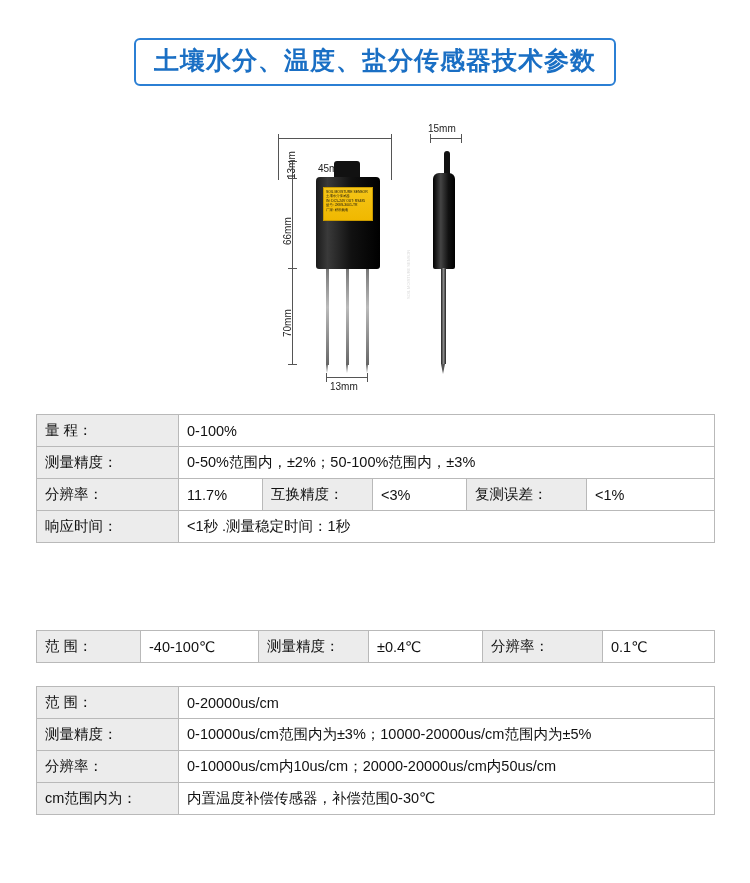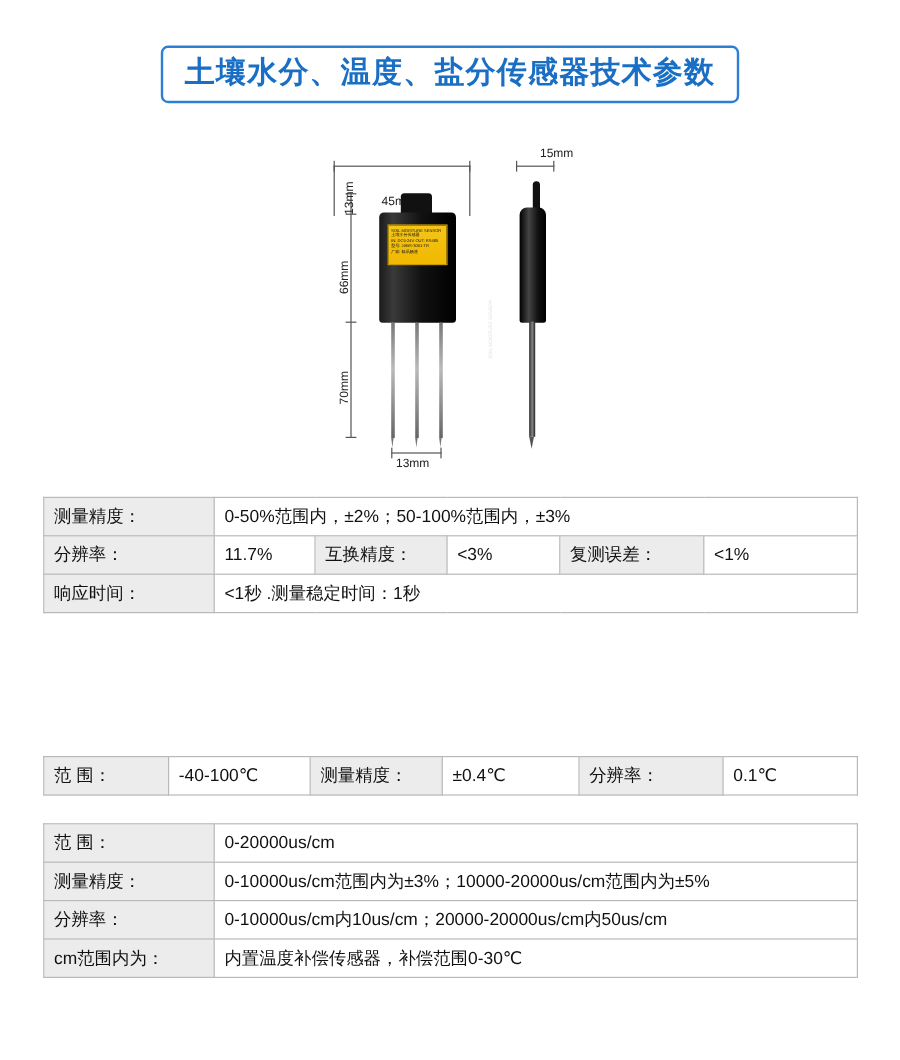--- a/index.html
+++ b/index.html
@@ -192,21 +192,21 @@
   <div class="diagram">
 
     <div class="line-h" style="left:48px; top:33px; width:114px;"></div>
     <div class="tick" style="left:48px; top:29px; width:1px; height:9px;"></div>
     <div class="tick" style="left:161px; top:29px; width:1px; height:9px;"></div>
     <div class="dim-label" style="left:88px; top:18px;margin-top:40px;">45mm</div>
 
     <div class="line-h" style="left:200px; top:33px; width:32px;"></div>
     <div class="tick" style="left:200px; top:29px; width:1px; height:9px;"></div>
     <div class="tick" style="left:231px; top:29px; width:1px; height:9px;"></div>
-    <div class="dim-label" style="left:220px; top:18px;text-align:right;">15mm</div>
+    <div class="dim-label" style="left:198px; top:18px;text-align:right;">15mm</div>
 
     <div class="line-v" style="left:48px; top:33px; height:42px;"></div>
     <div class="line-v" style="left:161px; top:33px; height:42px;"></div>
 
     <div class="line-v" style="left:62px; top:56px; height:18px;"></div>
     <div class="tick" style="left:58px; top:56px; width:9px; height:1px;"></div>
     <div class="tick" style="left:58px; top:73px; width:9px; height:1px;"></div>
     <div class="dim-label vert" style="left:56px; top:74px;">13mm</div>
 
     <div class="line-v" style="left:62px; top:74px; height:90px;"></div>
@@ -246,20 +246,24 @@
     <colgroup>
       <col style="width:142px">
       <col style="width:84px">
       <col style="width:110px">
       <col style="width:94px">
       <col style="width:120px">
       <col style="width:128px">
     </colgroup>
     <tbody>
       <tr>
+        <td class="hdr">量      程：</td>
+        <td class="val" colspan="5">0-100%</td>
+      </tr>
+      <tr>
         <td class="hdr">测量精度：</td>
         <td class="val" colspan="5">0-50%范围内，±2%；50-100%范围内，±3%</td>
       </tr>
       <tr>
         <td class="hdr">分辨率：</td>
         <td class="val">11.7%</td>
         <td class="hdr">互换精度：</td>
         <td class="val">&lt;3%</td>
         <td class="hdr">复测误差：</td>
         <td class="val">&lt;1%</td>

